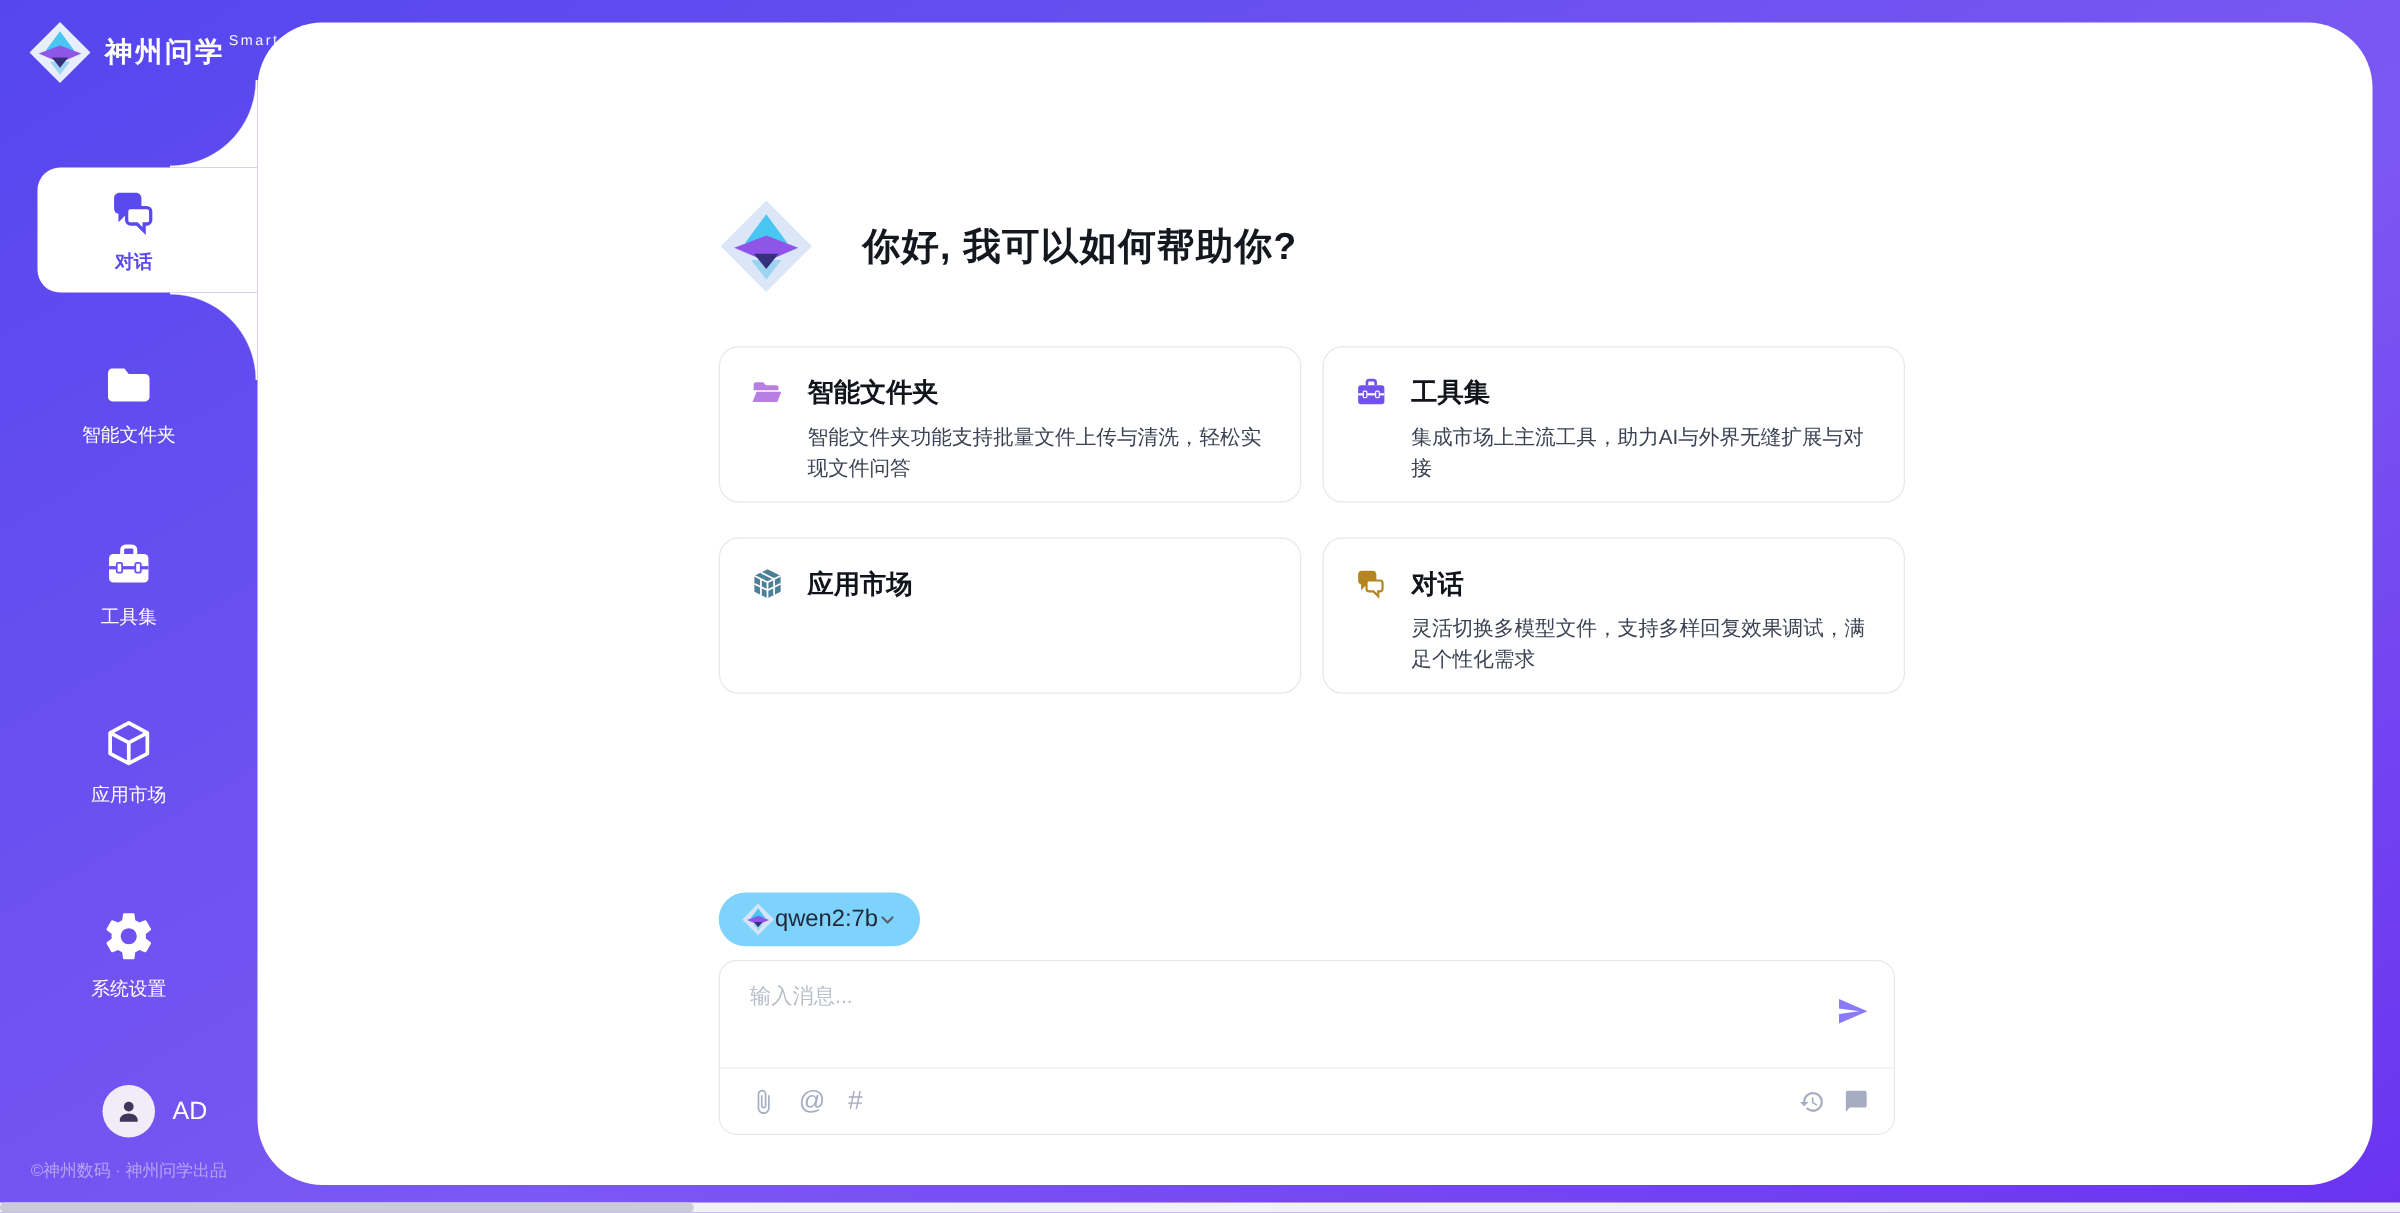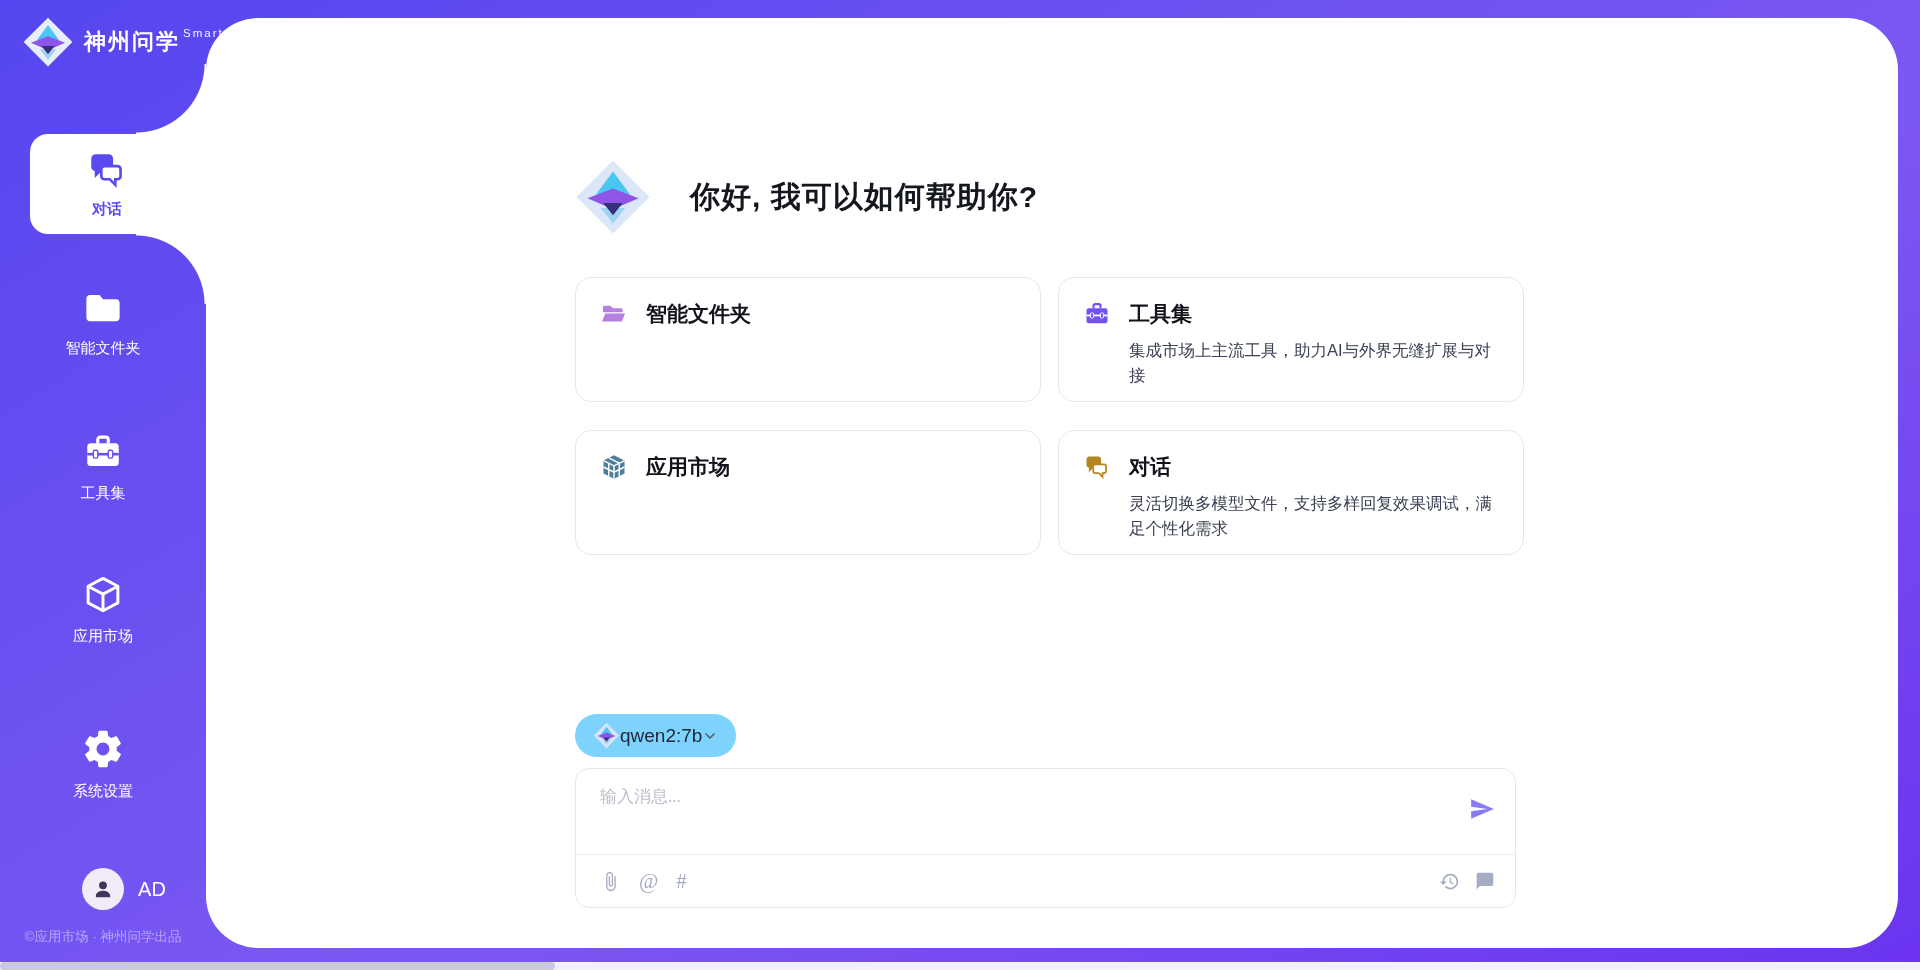--- a/index.html
+++ b/index.html
@@ -52,21 +52,21 @@
   .card-title { font-size:21px; font-weight:bold; color:#12141c; }
   .card-desc { margin-top:10px; margin-left:46px; font-size:16.5px; line-height:1.5; color:#3c4254; }
   .model-pill {
     position:absolute; left:575px; top:714px; height:43px;
     display:inline-flex; align-items:center; padding:0 18px;
     background:#7dd3fc; border-radius:22px; cursor:pointer;text-align:center;
   }
   .model-label { font-size:19px; color:#23283a; }
   .composer {
     position:absolute; left:575px; top:768px; width:941px; height:140px;
-    background:#fff; border:1px solid #e7e8ee; border-radius:14px;font-family:Liberation Serif, serif;
+    background:#fff; border:1px solid #e7e8ee; border-radius:14px;
   }
   .composer textarea {
     position:absolute; left:24px; top:16px; width:840px; height:58px;
     border:none; outline:none; resize:none; font-family:inherit;
     font-size:17px; color:#2a2e3a; background:transparent;
   }
   .composer textarea::placeholder { color:#b9bec9; }
   .send-btn { position:absolute; right:18px; top:26px; width:28px; height:28px; border:none; background:transparent; cursor:pointer; }
   .composer-divider { position:absolute; left:0; right:0; top:85px; height:1px; background:#edeef3; }
   .composer-toolbar { position:absolute; left:24px; right:20px; top:86px; bottom:0; display:flex; align-items:center; justify-content:space-between; }
@@ -154,21 +154,21 @@
 <div class="user-row">
   <span class="avatar">
     <svg width="26" height="26" viewBox="0 0 24 24" fill="#40365c">
       <circle cx="12" cy="8.6" r="3.6"></circle>
       <path d="M12 13.6c-3.7 0-6.6 2.1-6.6 4.7v1.4h13.2v-1.4c0-2.6-2.9-4.7-6.6-4.7z"></path>
     </svg>
   </span>
   <span class="user-name">AD</span>
 </div>
 
-<div class="footer-note">©应用市场 · 神州问学出品</div>
+<div class="footer-note">©神州数码 · 神州问学出品</div>
 
 <div class="greeting">
   <span>
     <svg width="78" height="78" viewBox="0 0 64 64">
       <path d="M32 2 62 32 32 62 2 32Z" fill="#dbe7f8"></path>
       <path d="M32 11 46 30 18 30Z" fill="#49c6f2"></path>
       <path d="M22 41 42 41 32 54Z" fill="#9fd4f1"></path>
       <path d="M11 33 32 25 53 33 32 42Z" fill="#8f55e8"></path>
       <path d="M24 37 40 37 32 47Z" fill="#343079"></path>
     </svg>
@@ -180,20 +180,21 @@
   <div class="card">
     <div class="card-head">
       <span>
         <svg width="28" height="26" viewBox="0 0 48 44">
           <path d="M5 11c0-1.7 1.3-3 3-3h10l4 4h14c1.7 0 3 1.3 3 3v4H5v-8z" fill="#b77fe2"></path>
           <path d="M9 21h34l-5.5 14H3.5L9 21z" fill="#b77fe2"></path>
         </svg>
       </span>
       <span class="card-title">智能文件夹</span>
     </div>
+    <div class="card-desc">智能文件夹功能支持批量文件上传与清洗，轻松实现文件问答</div>
   </div>
 
   <div class="card">
     <div class="card-head">
       <span>
         <svg width="28" height="28" viewBox="0 0 48 48">
           <path d="M18 14v-4c0-1.7 1.3-3 3-3h6c1.7 0 3 1.3 3 3v4" fill="none" stroke="#7152ef" stroke-width="3.6"></path>
           <rect x="6" y="14" width="36" height="26" rx="4" fill="#7152ef"></rect>
           <rect x="6" y="25" width="36" height="3" fill="#fff"></rect>
           <rect x="13" y="22" width="5" height="9" rx="1.5" fill="#7152ef" stroke="#fff" stroke-width="1.6"></rect>

